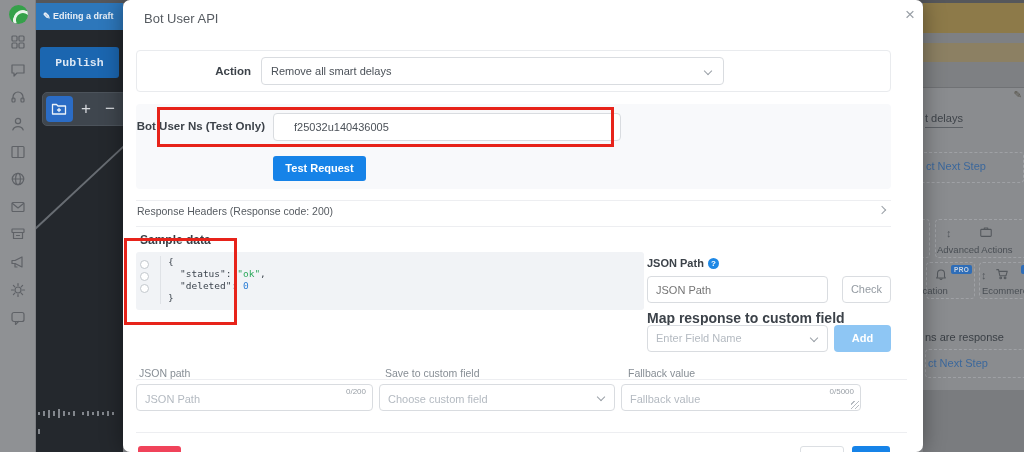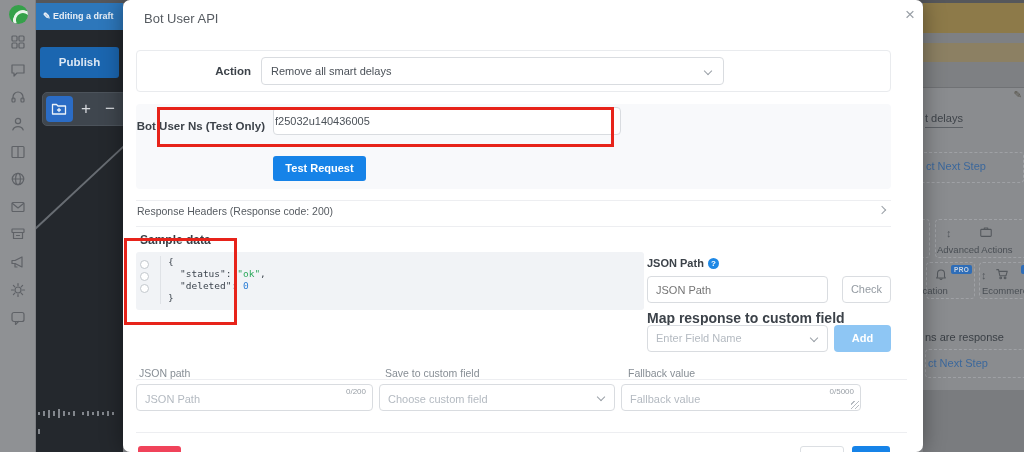--- a/index.html
+++ b/index.html
@@ -19,21 +19,21 @@
 
   
   #canvas { position:absolute; left:36px; top:0; width:87px; height:452px;
             background:#24282d; z-index:1; overflow:hidden; }
   #topstrip { position:absolute; left:36px; top:0; width:988px; height:3px; background:#55575b; z-index:2; }
   #editing-bar { position:absolute; left:0; top:3px; width:87px; height:27px; background:#2d77bb;
                  color:#e8eef5; font-size:9px; font-weight:bold; line-height:27px; padding-left:7px;
                  white-space:nowrap; overflow:hidden; }
   #publish-btn { position:absolute; left:4px; top:47px; width:79px; height:31px; background:#1b66b0;
                  border-radius:3px; color:#dde8f4; font-size:11.5px; font-weight:bold;
-                 text-align:center; line-height:31px; }
+                 text-align:center; line-height:31px;font-family:Liberation Mono, monospace; }
   #flow-toolbar { position:absolute; left:6px; top:92px; width:85px; height:34px; background:#3f464e;
                   border:1px solid #4c535b; border-radius:5px; }
   #folder-btn { position:absolute; left:3px; top:3px; width:27px; height:26px; background:#2b6cc5; border-radius:4px; }
   #folder-btn svg { position:absolute; left:5px; top:5px; width:16px; height:16px; stroke:#eef3f9; fill:none; stroke-width:1.3; stroke-linejoin:round; stroke-linecap:round; }
   .zoom-ctl { position:absolute; top:3px; width:20px; height:27px; color:#d7dade; font-size:17px;
               text-align:center; line-height:26px; }
   #edge-line { position:absolute; left:-2px; top:229px; width:126px; height:2px; background:#686d73;
                transform:rotate(-43deg); transform-origin:left center; }
   #minimap { position:absolute; left:2px; top:404px; width:84px; height:12px; }
   #minimap span { display:inline-block; width:2px; background:#82868c; margin-right:3px; vertical-align:middle; }
@@ -73,21 +73,21 @@
   .select, .inp { background:#fff; border:1px solid #d9dce0; border-radius:4px; font-size:11px; color:#4b5158; }
   #action-select { position:absolute; left:124px; top:6px; width:463px; height:28px; line-height:26px; padding-left:9px; }
   .chev-down { position:absolute; width:6px; height:6px; border-right:1.5px solid #9aa0a7;
                border-bottom:1.5px solid #9aa0a7; transform:rotate(45deg); }
   .chev-right { position:absolute; width:6px; height:6px; border-right:1.5px solid #9aa0a7;
                 border-bottom:1.5px solid #9aa0a7; transform:rotate(-45deg); }
 
   #ns-card { top:104px; height:85px; background:#f8f9fb; }
   #ns-label { position:absolute; left:0; top:16px; width:129px; text-align:right;
               font-size:11.5px; font-weight:bold; color:#3c4249; }
-  #ns-input { position:absolute; left:137px; top:3px; width:348px; height:28px; padding-left:1px;
+  #ns-input { position:absolute; left:137px; top:9px; width:348px; height:28px; padding-left:20px;
               font-size:11px; color:#4b5158; outline:none; }
   #test-request-btn { position:absolute; left:137px; top:52px; width:93px; height:25px; background:#1683e8;
                       border-radius:3px; color:#fff; font-size:11px; font-weight:bold; text-align:center;
                       line-height:25px; cursor:pointer; }
   .red-rect { position:absolute; border:3px solid #e7231a; z-index:8; }
   #red1 { left:34px; top:107px; width:457px; height:40px; }
   #red2 { left:1px; top:238px; width:113px; height:87px; }
 
   .divider { position:absolute; left:13px; width:755px; height:1px; background:#edeef1; }
   #resp-row { position:absolute; left:14px; top:205px; font-size:10.5px; color:#565b61; }

